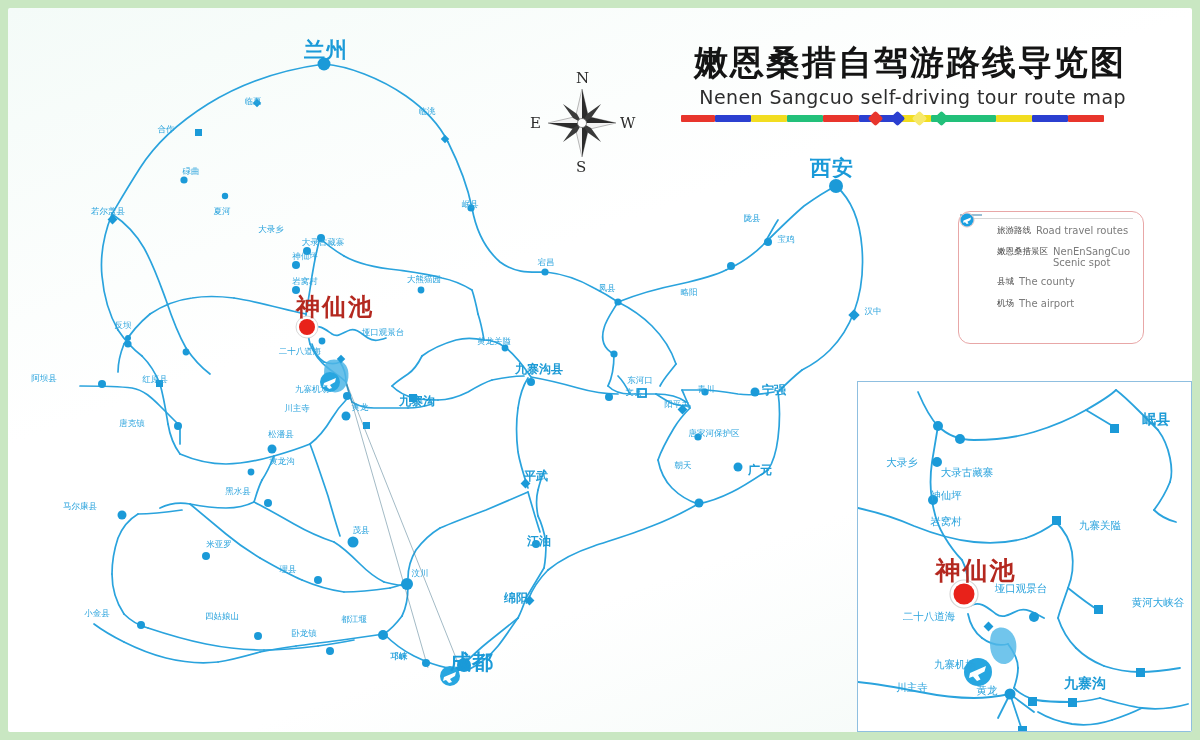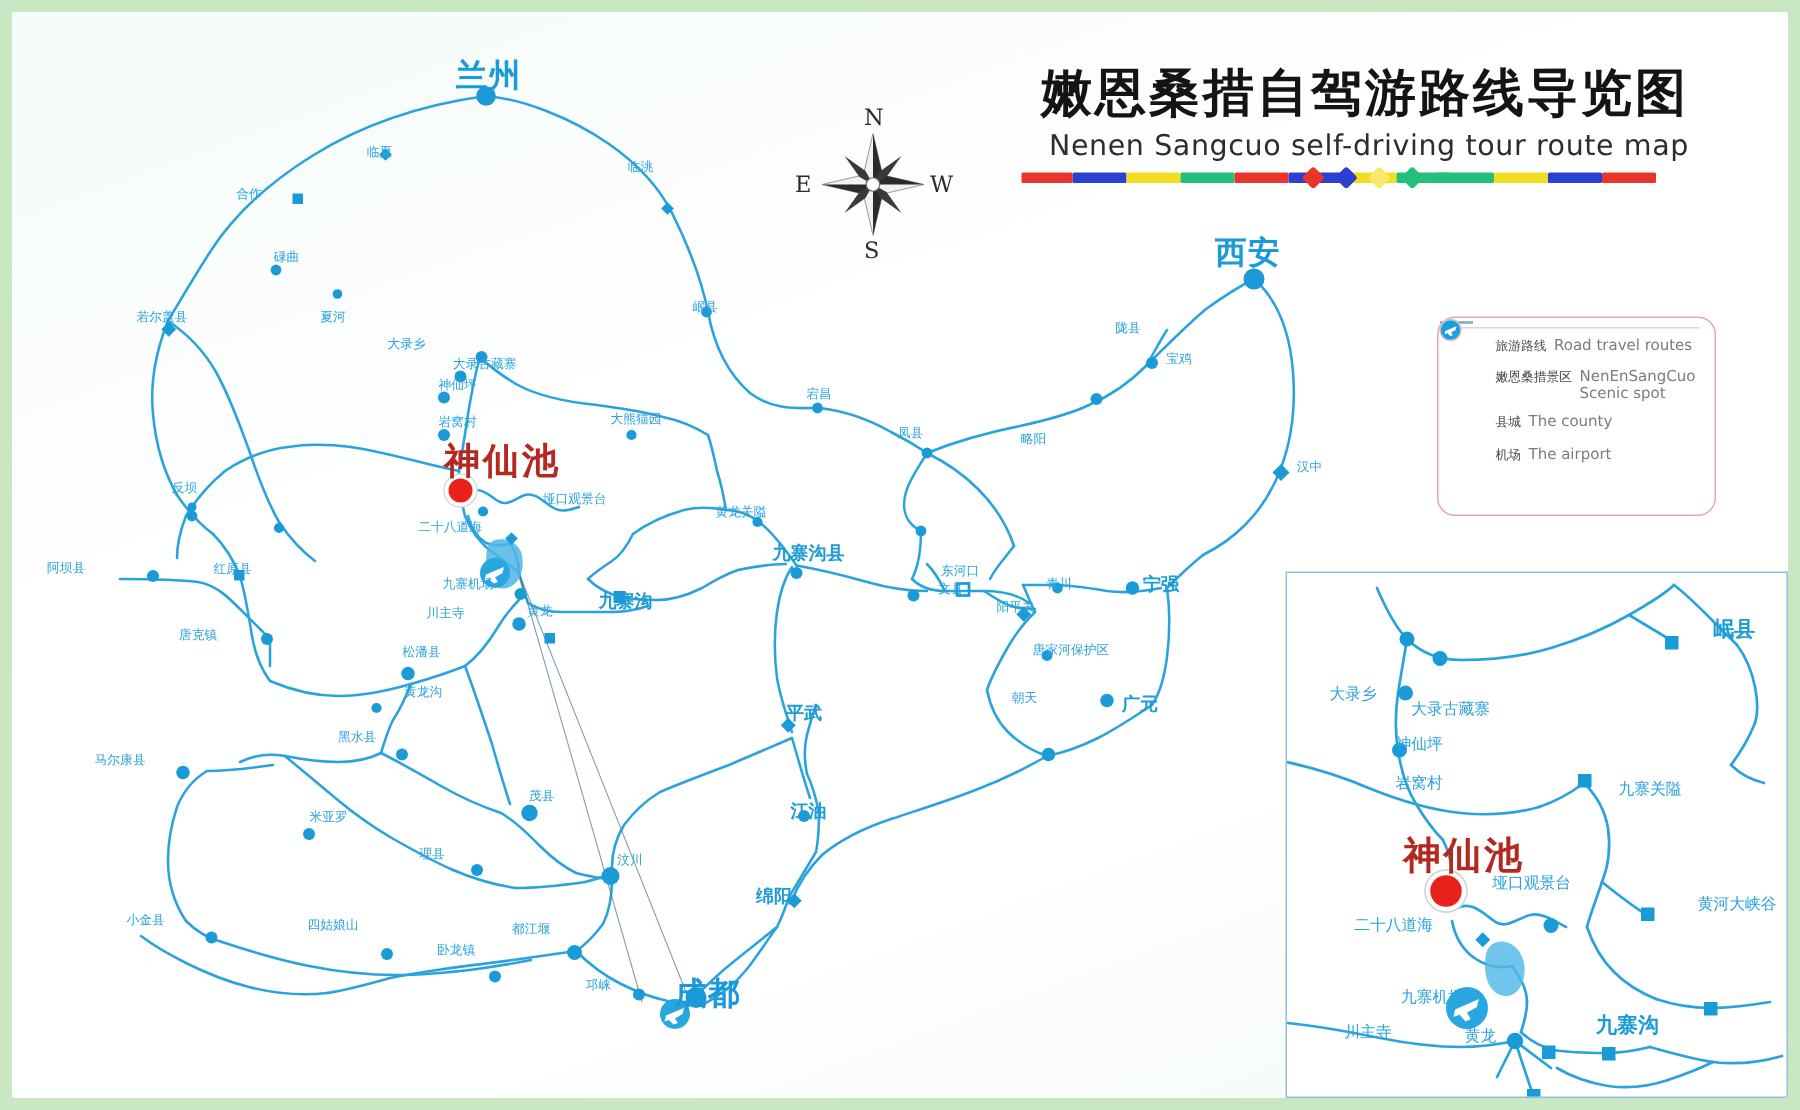--- a/index.html
+++ b/index.html
@@ -553,21 +553,21 @@
         <div class="pl" style="left: 230px; top: 484px;">黑水县</div>
         <div class="pl" style="left: 72px; top: 499px;">马尔康县</div>
         <div class="pl" style="left: 211px; top: 537px;">米亚罗</div>
         <div class="pl" style="left: 280px; top: 562px;">理县</div>
         <div class="pl" style="left: 353px; top: 523px;">茂县</div>
         <div class="pl" style="left: 412px; top: 566px;">汶川</div>
         <div class="pl" style="left: 89px; top: 606px;">小金县</div>
         <div class="pl" style="left: 214px; top: 609px;">四姑娘山</div>
         <div class="pl" style="left: 296px; top: 626px;">卧龙镇</div>
         <div class="pl" style="left: 346px; top: 612px;">都江堰</div>
-        <div class="pl" style="left: 391px; top: 649px;">邛崃</div>
+        <div class="pl" style="left: 391px; top: 649px; font-weight: bold;">邛崃</div>
         <div class="pl red" style="left: 327px; top: 299px;">神仙池</div>
       </div>
     <div id="inset-labels">
         <div class="pl ins" style="left: 894px; top: 455px;">大录乡</div>
         <div class="pl ins" style="left: 959px; top: 465px;">大录古藏寨</div>
         <div class="pl ins" style="left: 938px; top: 488px;">神仙坪</div>
         <div class="pl ins" style="left: 938px; top: 514px;">岩窝村</div>
         <div class="pl ins-mid" style="left: 1148px; top: 412px;">岷县</div>
         <div class="pl ins" style="left: 1092px; top: 518px;">九寨关隘</div>
         <div class="pl ins" style="left: 1150px; top: 595px;">黄河大峡谷</div>

